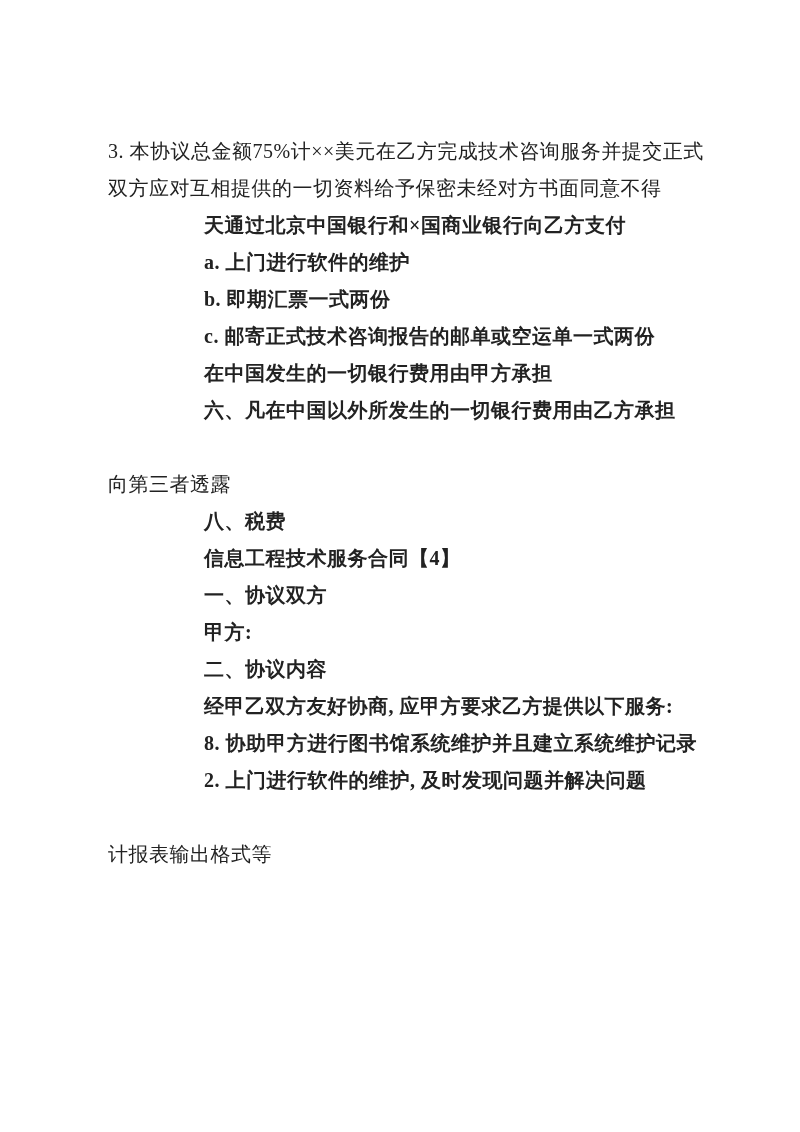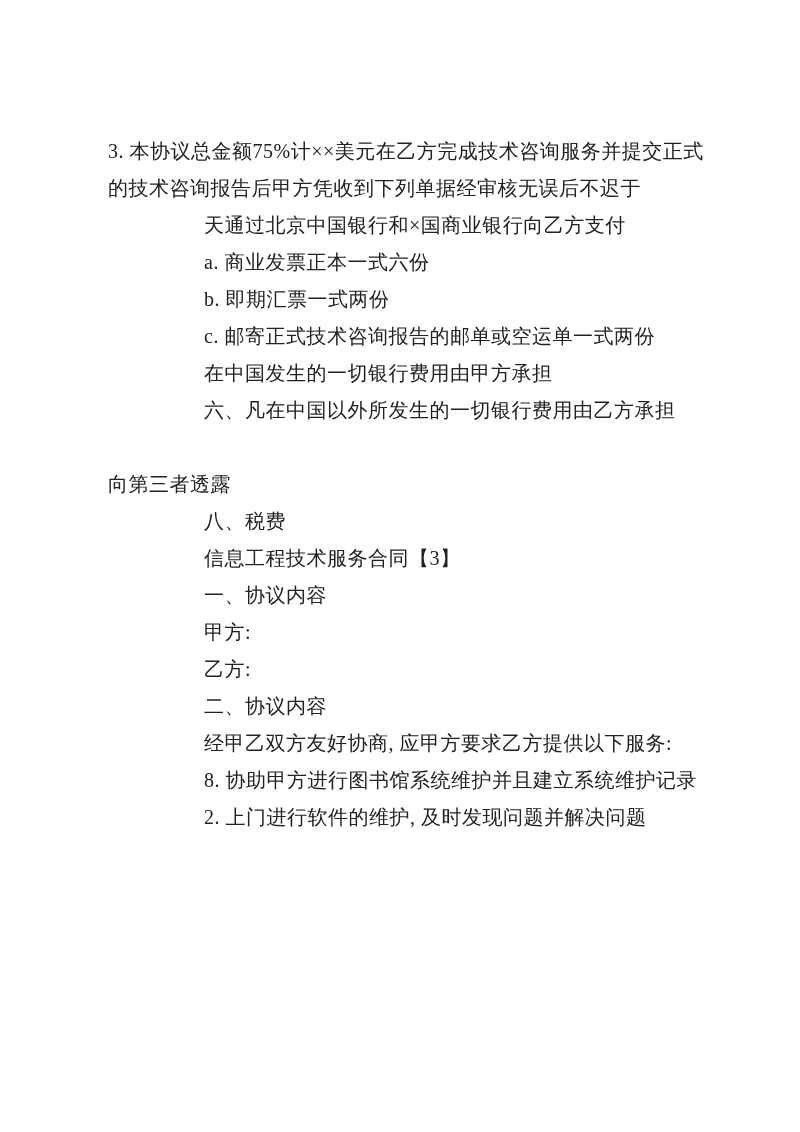--- a/index.html
+++ b/index.html
@@ -22,42 +22,43 @@
     font-size: 20px;
     line-height: 37px;
     color: #222222;
   }
   .l {
     white-space: nowrap;
     letter-spacing: 0.5px;
   }
   .ind {
     padding-left: 96px;
+    font-weight: bold;
   }
   .gap {
     height: 37px;
   }
 </style>
 </head>
 <body>
 
 <div class="page">
   <div class="l">3. 本协议总金额75%计××美元在乙方完成技术咨询服务并提交正式</div>
-  <div class="l">的技术咨询报告后甲方凭收到下列单据经审核无误后不迟于</div>
+  <div class="l">双方应对互相提供的一切资料给予保密未经对方书面同意不得</div>
   <div class="l ind">天通过北京中国银行和×国商业银行向乙方支付</div>
-  <div class="l ind">a. 商业发票正本一式六份</div>
+  <div class="l ind">a. 上门进行软件的维护</div>
   <div class="l ind">b. 即期汇票一式两份</div>
   <div class="l ind">c. 邮寄正式技术咨询报告的邮单或空运单一式两份</div>
   <div class="l ind">在中国发生的一切银行费用由甲方承担</div>
   <div class="l ind">六、凡在中国以外所发生的一切银行费用由乙方承担</div>
   <div class="gap"></div>
   <div class="l">向第三者透露</div>
   <div class="l ind">八、税费</div>
-  <div class="l ind">信息工程技术服务合同【3】</div>
-  <div class="l ind">一、协议内容</div>
+  <div class="l ind">信息工程技术服务合同【4】</div>
+  <div class="l ind">一、协议双方</div>
   <div class="l ind">甲方:</div>
-  <div class="l ind">乙方:</div>
   <div class="l ind">二、协议内容</div>
   <div class="l ind">经甲乙双方友好协商, 应甲方要求乙方提供以下服务:</div>
   <div class="l ind">8. 协助甲方进行图书馆系统维护并且建立系统维护记录</div>
   <div class="l ind">2. 上门进行软件的维护, 及时发现问题并解决问题</div>
   <div class="gap"></div>
+  <div class="l">计报表输出格式等</div>
 </div>
 
 </body></html>

